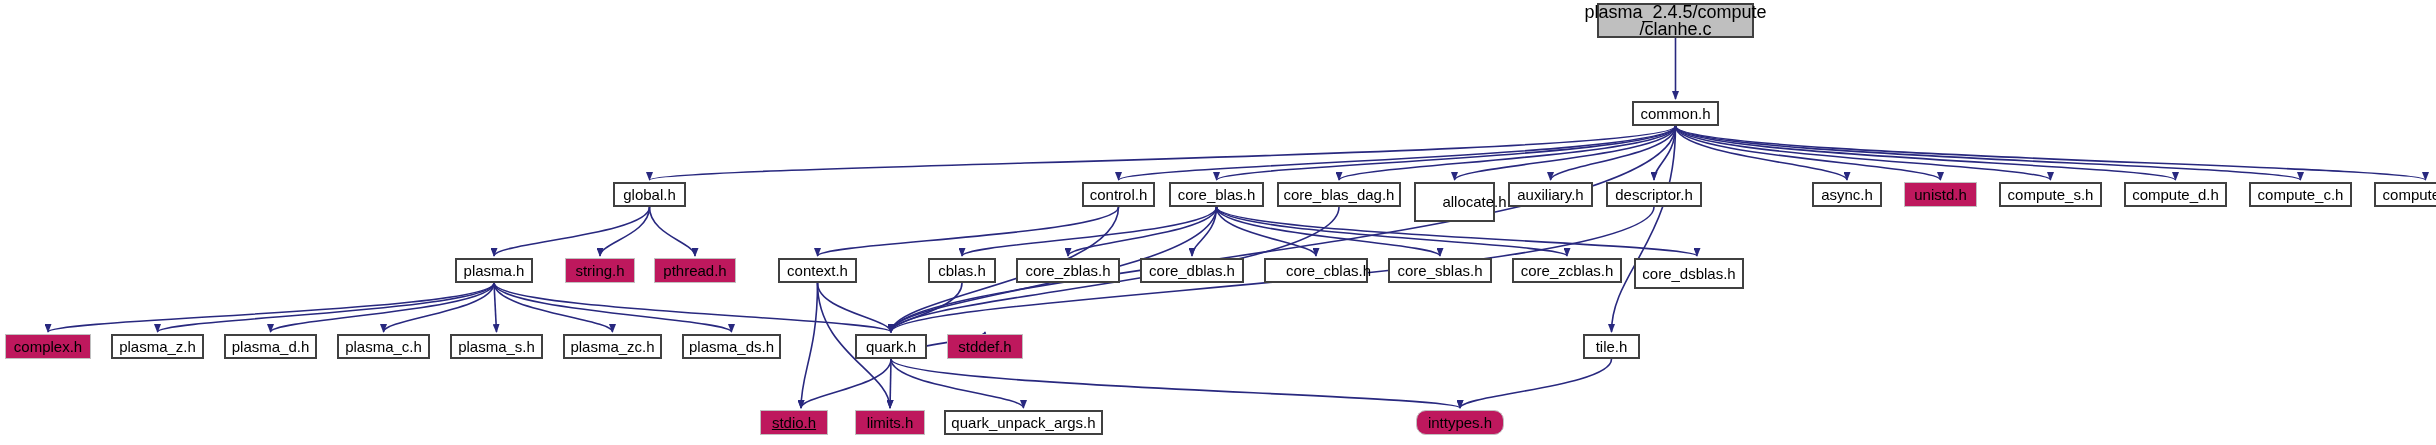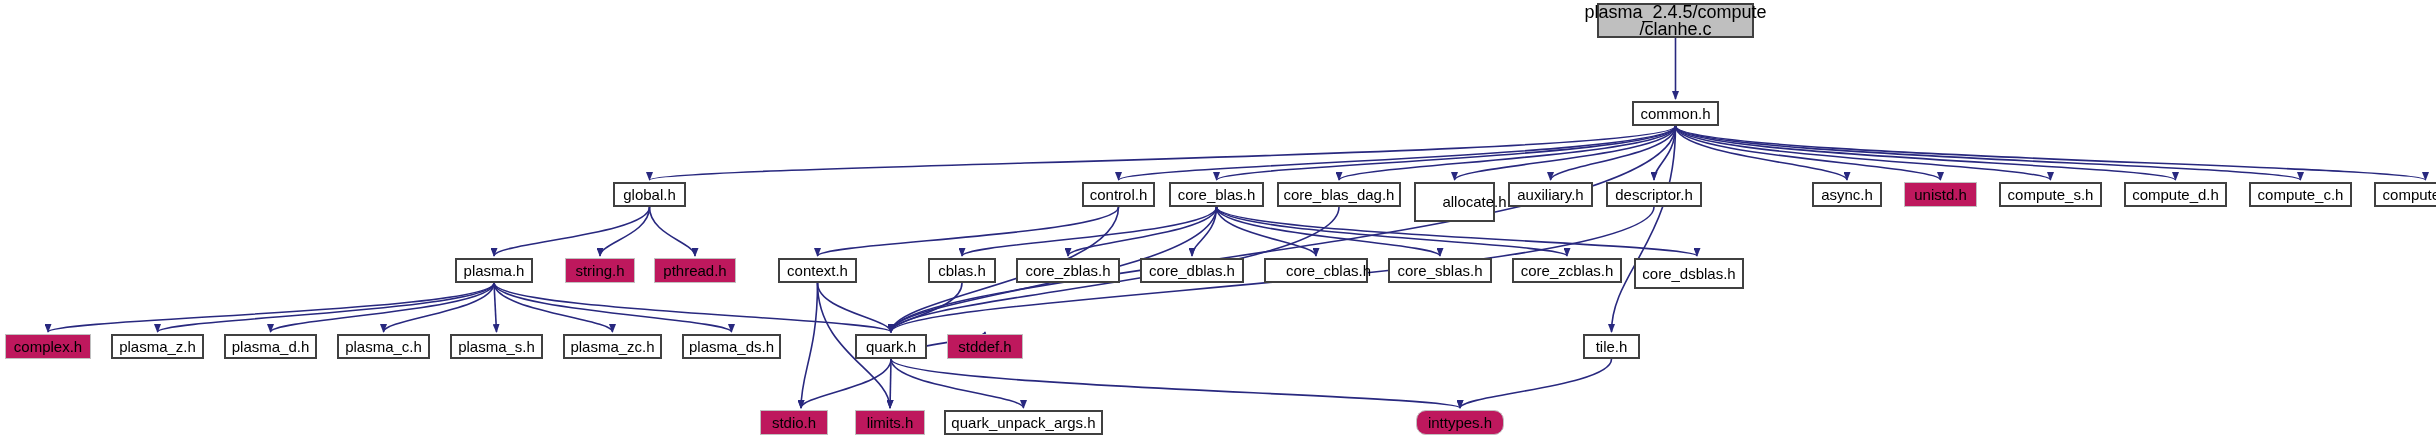--- a/index.html
+++ b/index.html
@@ -142,18 +142,18 @@
       <div class="node sys" style="left: 5px; top: 334px; width: 86px; height: 25px;">complex.h</div>
       <div class="node" style="left: 111px; top: 334px; width: 93px; height: 25px;">plasma_z.h</div>
       <div class="node" style="left: 224px; top: 334px; width: 93px; height: 25px;">plasma_d.h</div>
       <div class="node" style="left: 337px; top: 334px; width: 93px; height: 25px;">plasma_c.h</div>
       <div class="node" style="left: 450px; top: 334px; width: 93px; height: 25px;">plasma_s.h</div>
       <div class="node" style="left: 563px; top: 334px; width: 99px; height: 25px;">plasma_zc.h</div>
       <div class="node" style="left: 682px; top: 334px; width: 99px; height: 25px;">plasma_ds.h</div>
       <div class="node" style="left: 855px; top: 334px; width: 72px; height: 25px;">quark.h</div>
       <div class="node sys" style="left: 947px; top: 334px; width: 76px; height: 25px;">stddef.h</div>
       <div class="node" style="left: 1583px; top: 334px; width: 57px; height: 25px;">tile.h</div>
-      <div class="node sys" style="left: 760px; top: 410px; width: 68px; height: 25px;">stdio.h</div>
+      <div class="node sys" style="left: 760px; top: 410px; width: 68px; height: 25px; text-decoration: underline;">stdio.h</div>
       <div class="node sys" style="left: 855px; top: 410px; width: 70px; height: 25px;">limits.h</div>
       <div class="node" style="left: 944px; top: 410px; width: 159px; height: 25px;">quark_unpack_args.h</div>
       <div class="node sys" style="left: 1416px; top: 410px; width: 88px; height: 25px; border-radius: 10px;">inttypes.h</div>
     </div>
 </div>
 
 </body></html>

